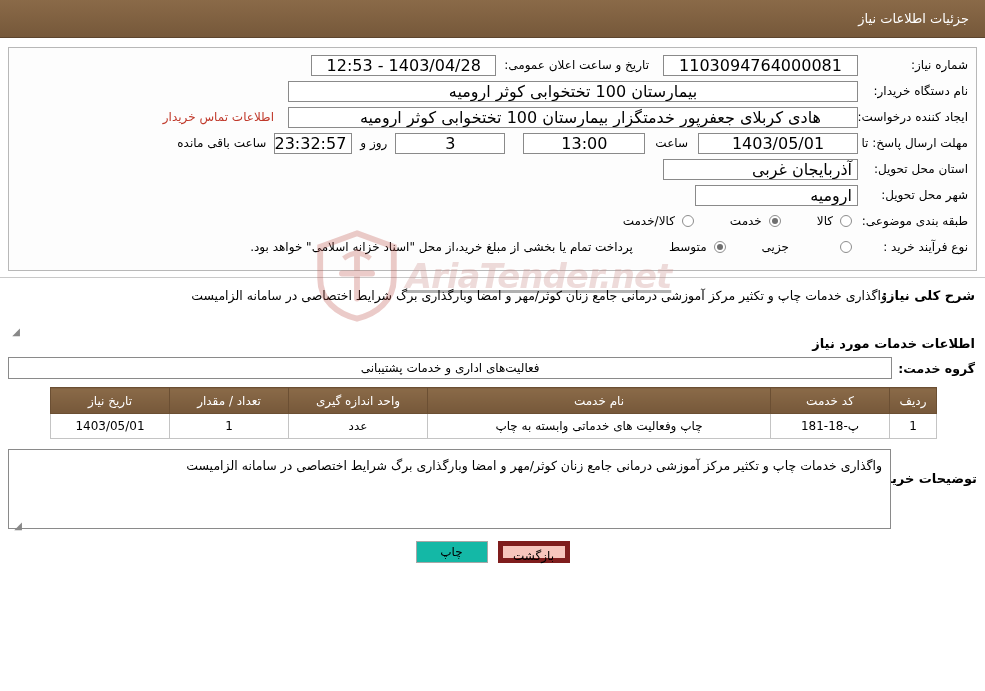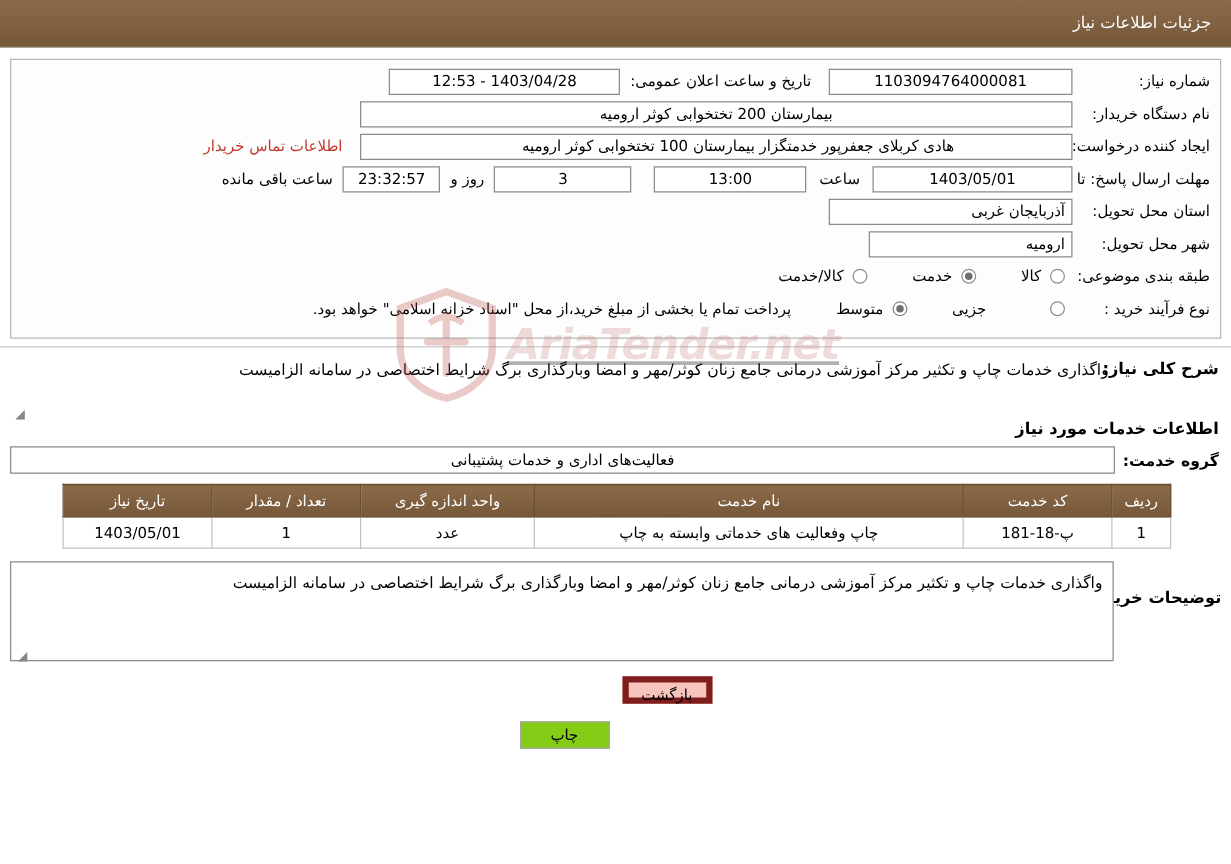--- a/index.html
+++ b/index.html
@@ -61,21 +61,21 @@
     text-align: right;
     padding-left: 6px;
     box-sizing: border-box;
     flex: none;
   }
   .fld {
     border: 1px solid #8a8a8a;
     background: #ffffff;
     height: 21px;
     line-height: 19px;
-    font-size: 12px;
+    font-size: 16px;
     padding: 0 5px;
     box-sizing: border-box;
     text-align: center;
     color: #000;
     overflow: hidden;
     white-space: nowrap;
   }
   .fld.left-align { text-align: right; }
   .link {
     color: #c0392b;
@@ -243,23 +243,22 @@
     line-height: 20px;
     text-align: center;
     font-size: 12px;
     border: 1px solid #9a9a9a;
     background: #f0f0f0;
     cursor: pointer;
     box-sizing: border-box;
     padding: 0 10px;
   }
   .btn-print {
-    background: #84cc16;
+    background: #14b8a6;
     border: 1px solid #a7a7a7;
-    margin-top: 36px;
   }
   .btn-back {
     background: #f7c5bd;
     border: 5px solid #7f1d1d;
     color: #000;
   }
   
   .watermark {
     position: absolute;
     left: 0;
@@ -295,21 +294,21 @@
 
   <div class="row">
     <span class="lbl lbl-right">شماره نیاز:</span>
     <span class="fld" style="width:195px;">1103094764000081</span>
     <span class="lbl" style="margin:0 14px 0 8px;">تاریخ و ساعت اعلان عمومی:</span>
     <span class="fld" style="width:185px;">1403/04/28 - 12:53</span>
   </div>
 
   <div class="row">
     <span class="lbl lbl-right">نام دستگاه خریدار:</span>
-    <span class="fld" style="width:570px;">بیمارستان 200 تختخوابی کوثر ارومیه</span>
+    <span class="fld" style="width:570px;">بیمارستان 100 تختخوابی کوثر ارومیه</span>
   </div>
 
   <div class="row">
     <span class="lbl lbl-right">ایجاد کننده درخواست:</span>
     <span class="fld" style="width:570px;padding-left:40px;">هادی کربلای جعفرپور خدمتگزار بیمارستان 100 تختخوابی کوثر ارومیه</span>
     <span class="link" style="margin-right:14px;">اطلاعات تماس خریدار</span>
   </div>
 
   <div class="row">
     <span class="lbl lbl-right" style="line-height:15px;">مهلت ارسال پاسخ: تا تاریخ:</span>

